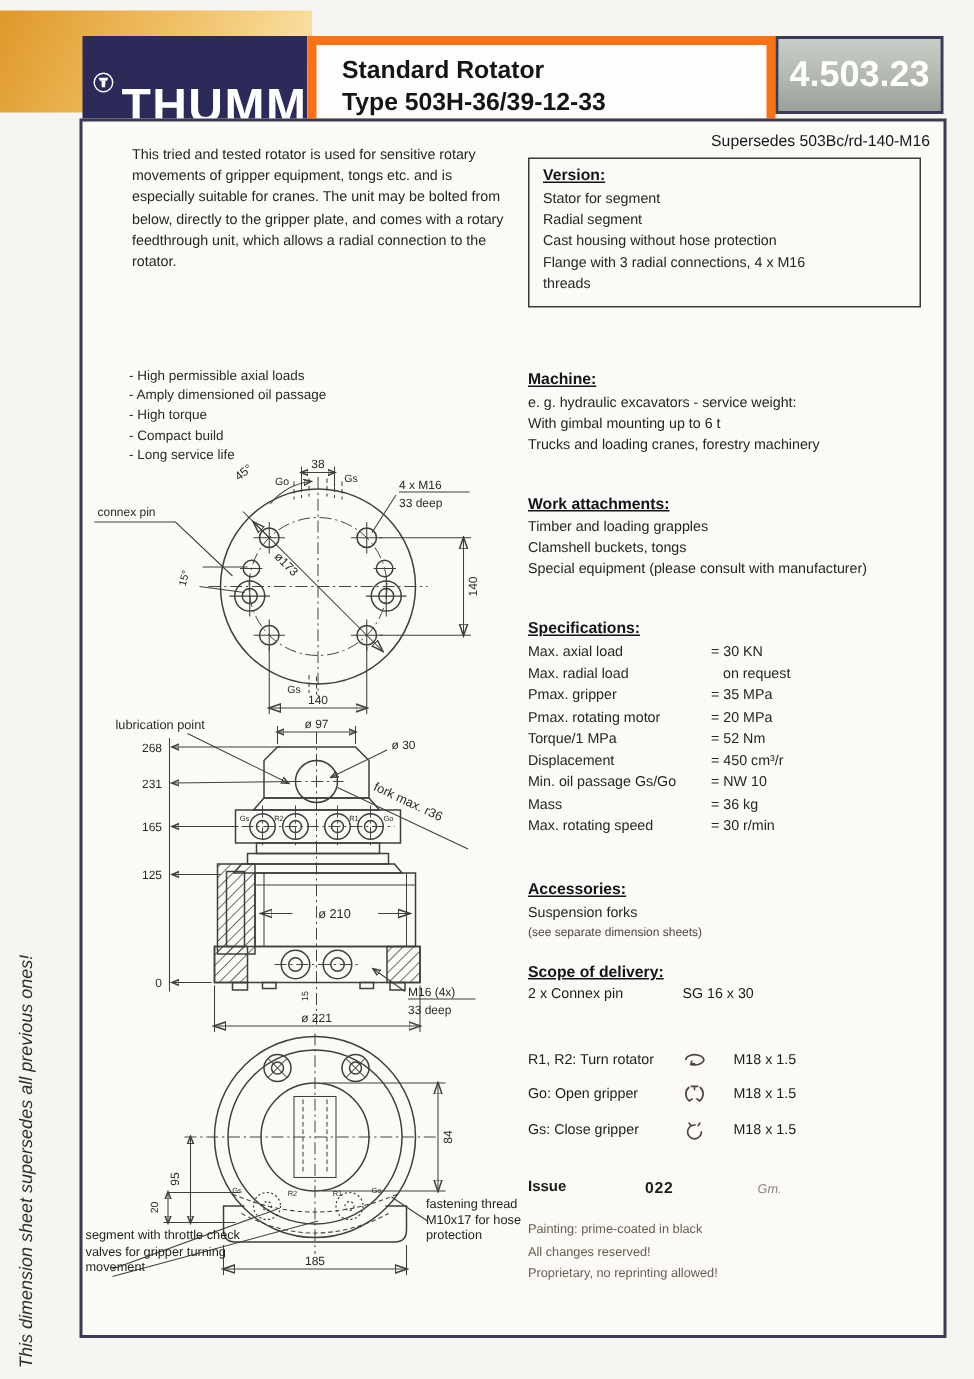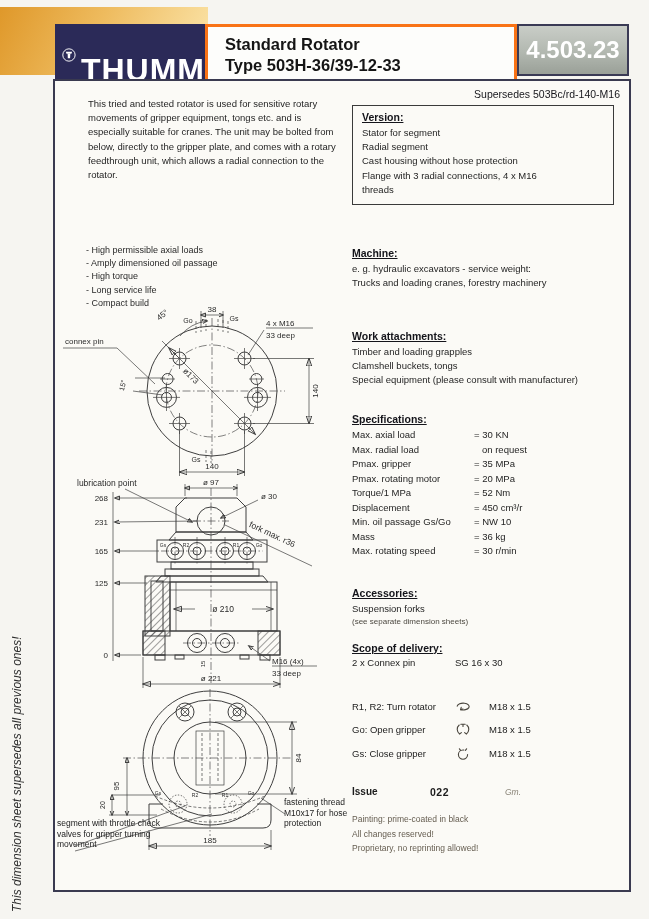--- a/index.html
+++ b/index.html
@@ -11,21 +11,21 @@
   
   .corner-grad{left:0;top:7px;width:208px;height:68px;
       background:linear-gradient(115deg,#df982a 0%,#eebb5e 45%,#fce7ae 100%);}
   .logo-box{left:55px;top:24px;width:150px;height:61px;background:#2b2a58;
       display:flex;align-items:center;padding:0 0 0 6px;box-sizing:border-box;}
   .logo-text{margin-left:4px;color:#fff;}
   .logo-brand{font-size:32px;font-weight:bold;letter-spacing:1px;line-height:24px;margin-top:40px;}
   .logo-tagline{font-size:5.6px;letter-spacing:0.9px;border-top:1px solid #fff;
       padding-top:1.5px;margin-top:1px;white-space:nowrap;}
   .title-box{left:205px;top:24px;width:312px;height:61px;background:#fdfdfb;
-      border:3px solid #f97316;box-sizing:border-box;padding:7px 0 0 17px;}
+      border:6px solid #f97316;box-sizing:border-box;padding:7px 0 0 17px;}
   .title-line{font-size:16.5px;font-weight:bold;line-height:21px;color:#151515;}
   .code-box{left:517px;top:24px;width:112px;height:52px;border:2px solid #3a3a55;box-sizing:border-box;
       background:linear-gradient(180deg,#c9cdc7 0%,#b2b8b0 55%,#9aa098 100%);
       color:#fff;font-size:24px;font-weight:bold;display:flex;align-items:center;justify-content:center;}
 
   
   .main-box{left:53px;top:79px;width:578px;height:813px;border:2px solid #3a3a50;
       box-sizing:border-box;background:#fbfaf6;}
   .side-note{left:10px;top:912px;width:362px;transform:rotate(-90deg);transform-origin:left top;
       font-style:italic;font-size:12px;color:#2e2e2e;}
@@ -103,36 +103,37 @@
   <div class="abs supersedes">Supersedes 503Bc/rd-140-M16</div>
 
   <div class="abs intro">
     <span>This tried and tested rotator is used for sensitive rotary movements of gripper equipment, tongs etc. and is especially suitable for cranes.</span>
     <span>The unit may be bolted from below, directly to the gripper plate, and comes with a rotary feedthrough unit, which allows a radial connection to the rotator.</span>
   </div>
   <div class="abs bullets">
     <div>- High permissible axial loads</div>
     <div>- Amply dimensioned oil passage</div>
     <div>- High torque</div>
+    <div>- Compact build</div>
     <div>- Long service life</div>
-    <div>- Compact build</div>
   </div>
 
   <div class="abs version-box">
     <div class="sec-head">Version:</div>
     <div class="sec-line">Stator for segment</div>
     <div class="sec-line">Radial segment</div>
     <div class="sec-line">Cast housing without hose protection</div>
     <div class="sec-line">Flange with 3 radial connections, 4 x M16</div>
     <div class="sec-line">threads</div>
   </div>
 
   <div class="abs sec" style="left:352px;top:247px;">
     <div class="sec-head">Machine:</div>
     <div class="sec-line">e. g. hydraulic excavators - service weight:</div>
+    <div class="sec-line">With gimbal mounting up to 6 t</div>
     <div class="sec-line">Trucks and loading cranes, forestry machinery</div>
   </div>
 
   <div class="abs sec" style="left:352px;top:330px;">
     <div class="sec-head">Work attachments:</div>
     <div class="sec-line">Timber and loading grapples</div>
     <div class="sec-line">Clamshell buckets, tongs</div>
     <div class="sec-line">Special equipment (please consult with manufacturer)</div>
   </div>
 

